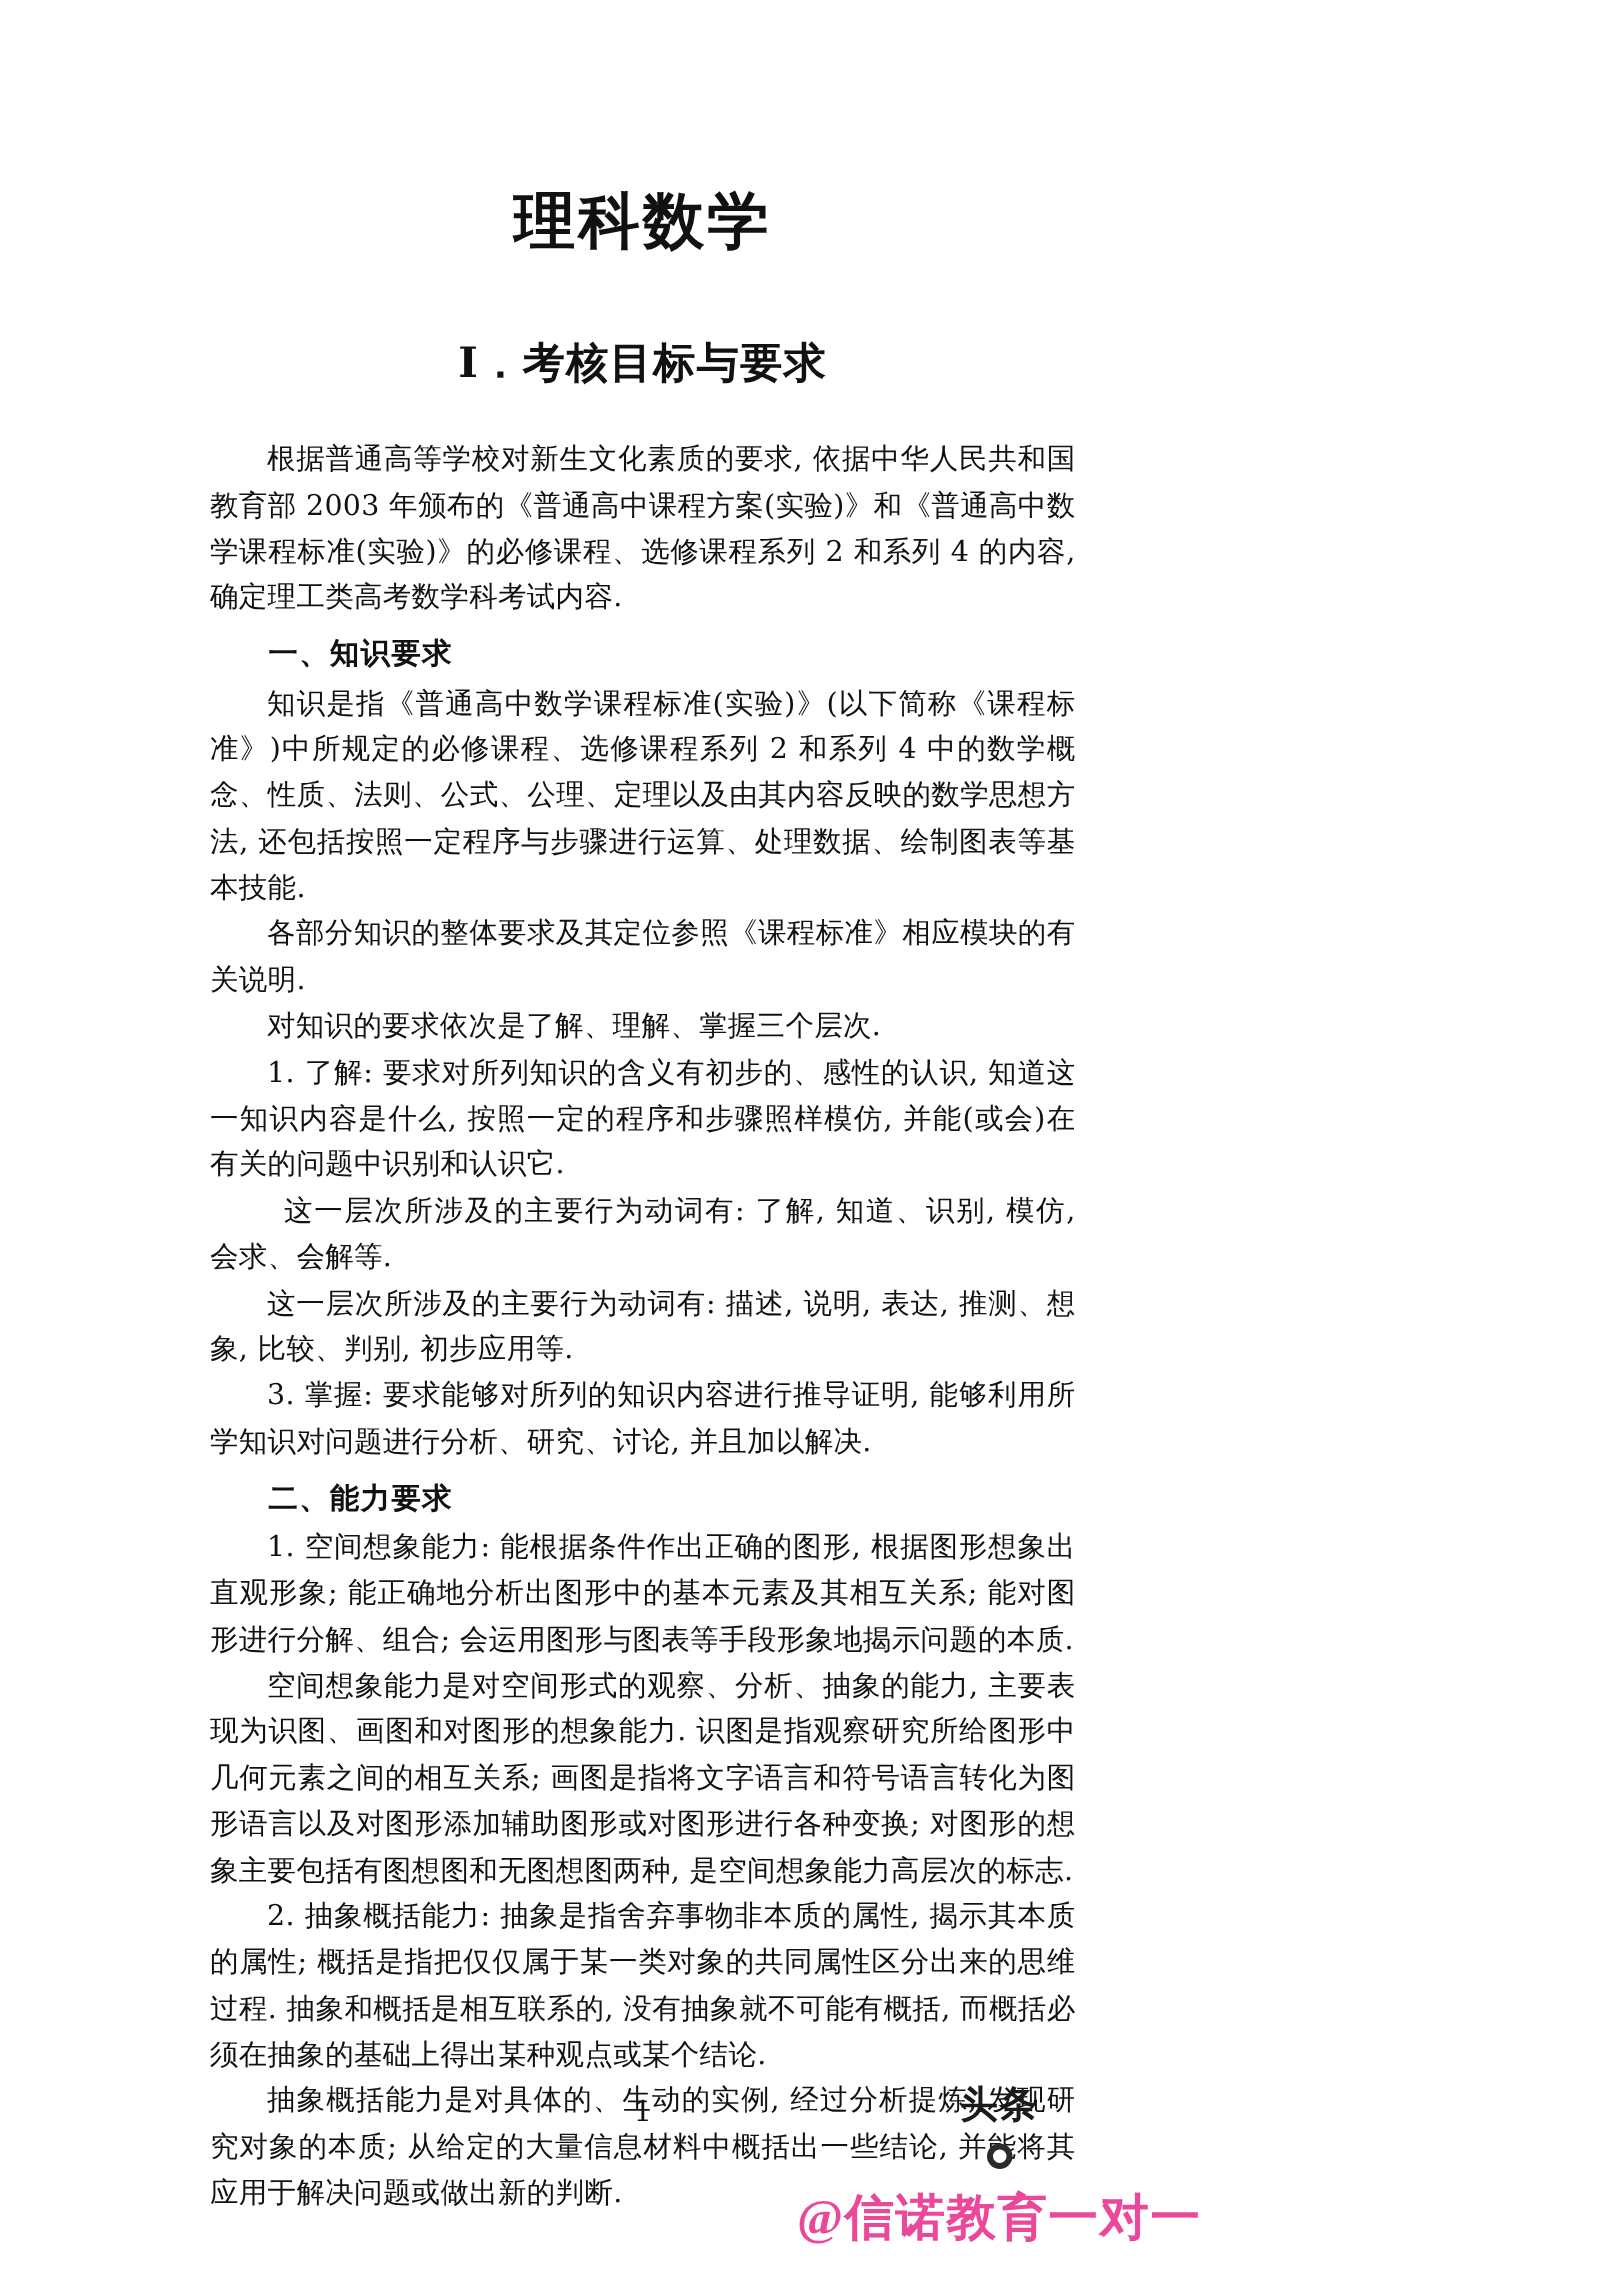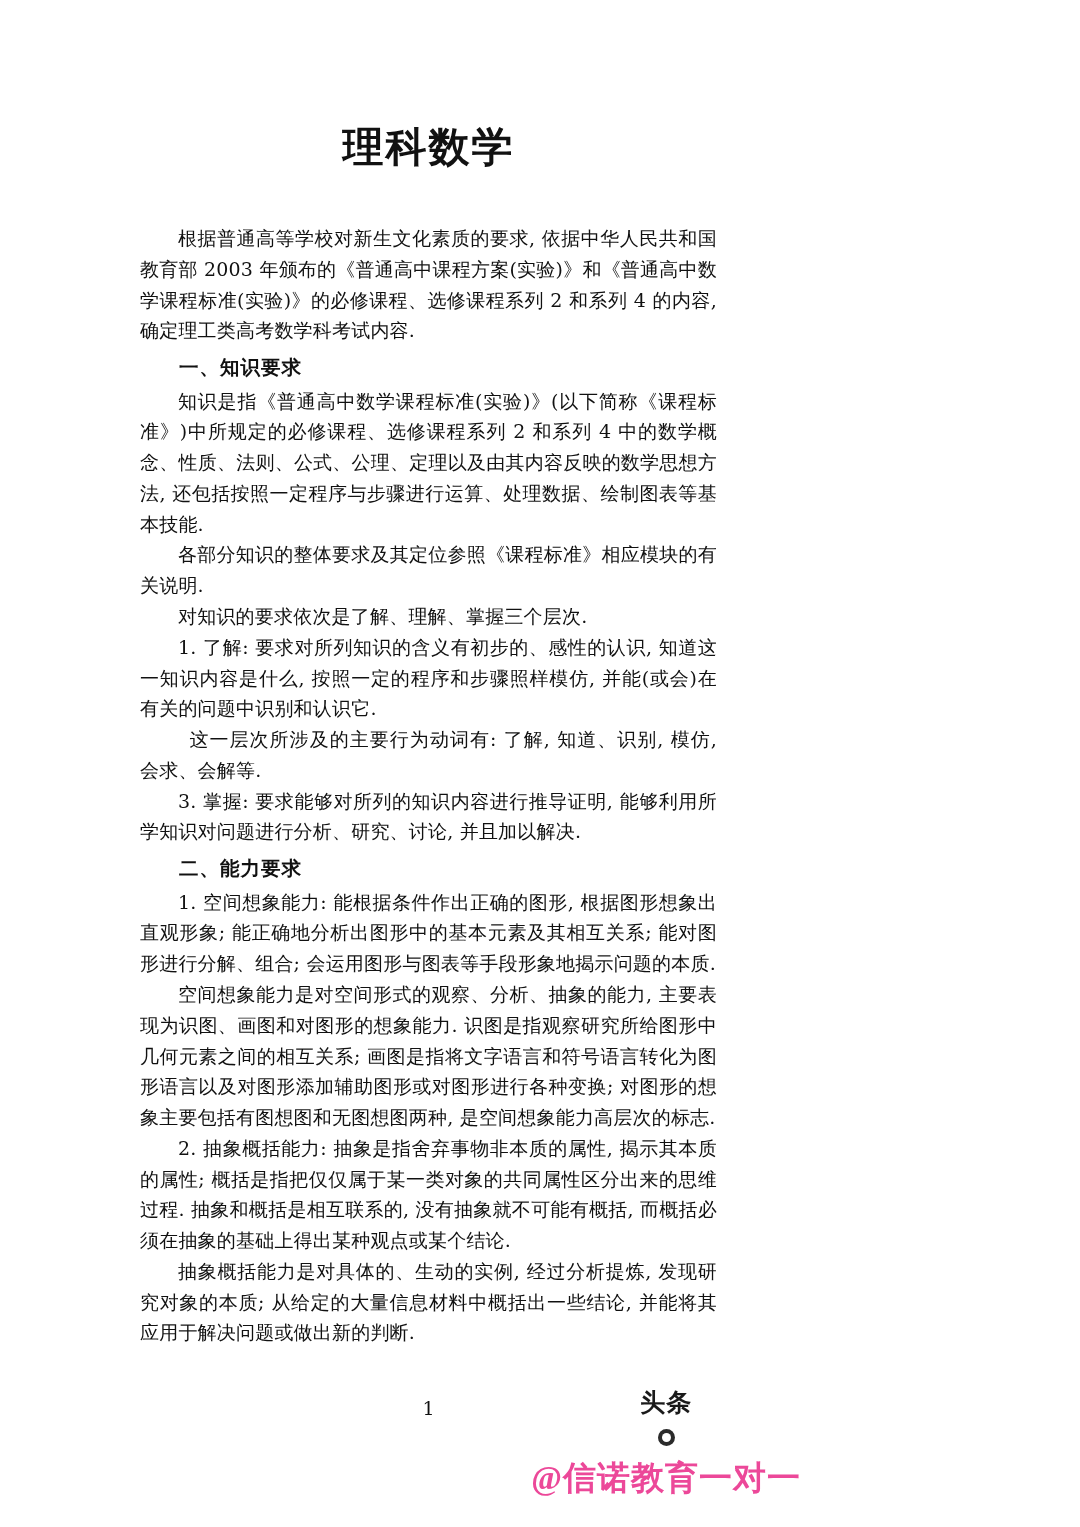--- a/index.html
+++ b/index.html
@@ -108,30 +108,32 @@
     letter-spacing: 1px;
   }
 </style>
 </head>
 <body>
 
 <div class="page">
 
   <h1 class="doc-title">理科数学</h1>
 
+  <h2 class="section-title">Ⅰ．考核目标与要求</h2>
 
   <p class="para">根据普通高等学校对新生文化素质的要求, 依据中华人民共和国教育部 2003 年颁布的《普通高中课程方案(实验)》和《普通高中数学课程标准(实验)》的必修课程、选修课程系列 2 和系列 4 的内容, 确定理工类高考数学科考试内容.</p>
 
   <div class="sub-head">一、知识要求</div>
 
   <p class="para">知识是指《普通高中数学课程标准(实验)》(以下简称《课程标准》)中所规定的必修课程、选修课程系列 2 和系列 4 中的数学概念、性质、法则、公式、公理、定理以及由其内容反映的数学思想方法, 还包括按照一定程序与步骤进行运算、处理数据、绘制图表等基本技能.</p>
   <p class="para">各部分知识的整体要求及其定位参照《课程标准》相应模块的有关说明.</p>
   <p class="para">对知识的要求依次是了解、理解、掌握三个层次.</p>
   <p class="para">1. 了解: 要求对所列知识的含义有初步的、感性的认识, 知道这一知识内容是什么, 按照一定的程序和步骤照样模仿, 并能(或会)在有关的问题中识别和认识它.</p>
   <p class="para indent3">这一层次所涉及的主要行为动词有: 了解, 知道、识别, 模仿, 会求、会解等.</p>
+  <p class="para">这一层次所涉及的主要行为动词有: 描述, 说明, 表达, 推测、想象, 比较、判别, 初步应用等.</p>
   <p class="para">3. 掌握: 要求能够对所列的知识内容进行推导证明, 能够利用所学知识对问题进行分析、研究、讨论, 并且加以解决.</p>
 
   <div class="sub-head">二、能力要求</div>
 
   <p class="para">1. 空间想象能力: 能根据条件作出正确的图形, 根据图形想象出直观形象; 能正确地分析出图形中的基本元素及其相互关系; 能对图形进行分解、组合; 会运用图形与图表等手段形象地揭示问题的本质.</p>
   <p class="para">空间想象能力是对空间形式的观察、分析、抽象的能力, 主要表现为识图、画图和对图形的想象能力. 识图是指观察研究所给图形中几何元素之间的相互关系; 画图是指将文字语言和符号语言转化为图形语言以及对图形添加辅助图形或对图形进行各种变换; 对图形的想象主要包括有图想图和无图想图两种, 是空间想象能力高层次的标志.</p>
   <p class="para">2. 抽象概括能力: 抽象是指舍弃事物非本质的属性, 揭示其本质的属性; 概括是指把仅仅属于某一类对象的共同属性区分出来的思维过程. 抽象和概括是相互联系的, 没有抽象就不可能有概括, 而概括必须在抽象的基础上得出某种观点或某个结论.</p>
   <p class="para">抽象概括能力是对具体的、生动的实例, 经过分析提炼, 发现研究对象的本质; 从给定的大量信息材料中概括出一些结论, 并能将其应用于解决问题或做出新的判断.</p>
 
   <div class="page-number">1</div>

